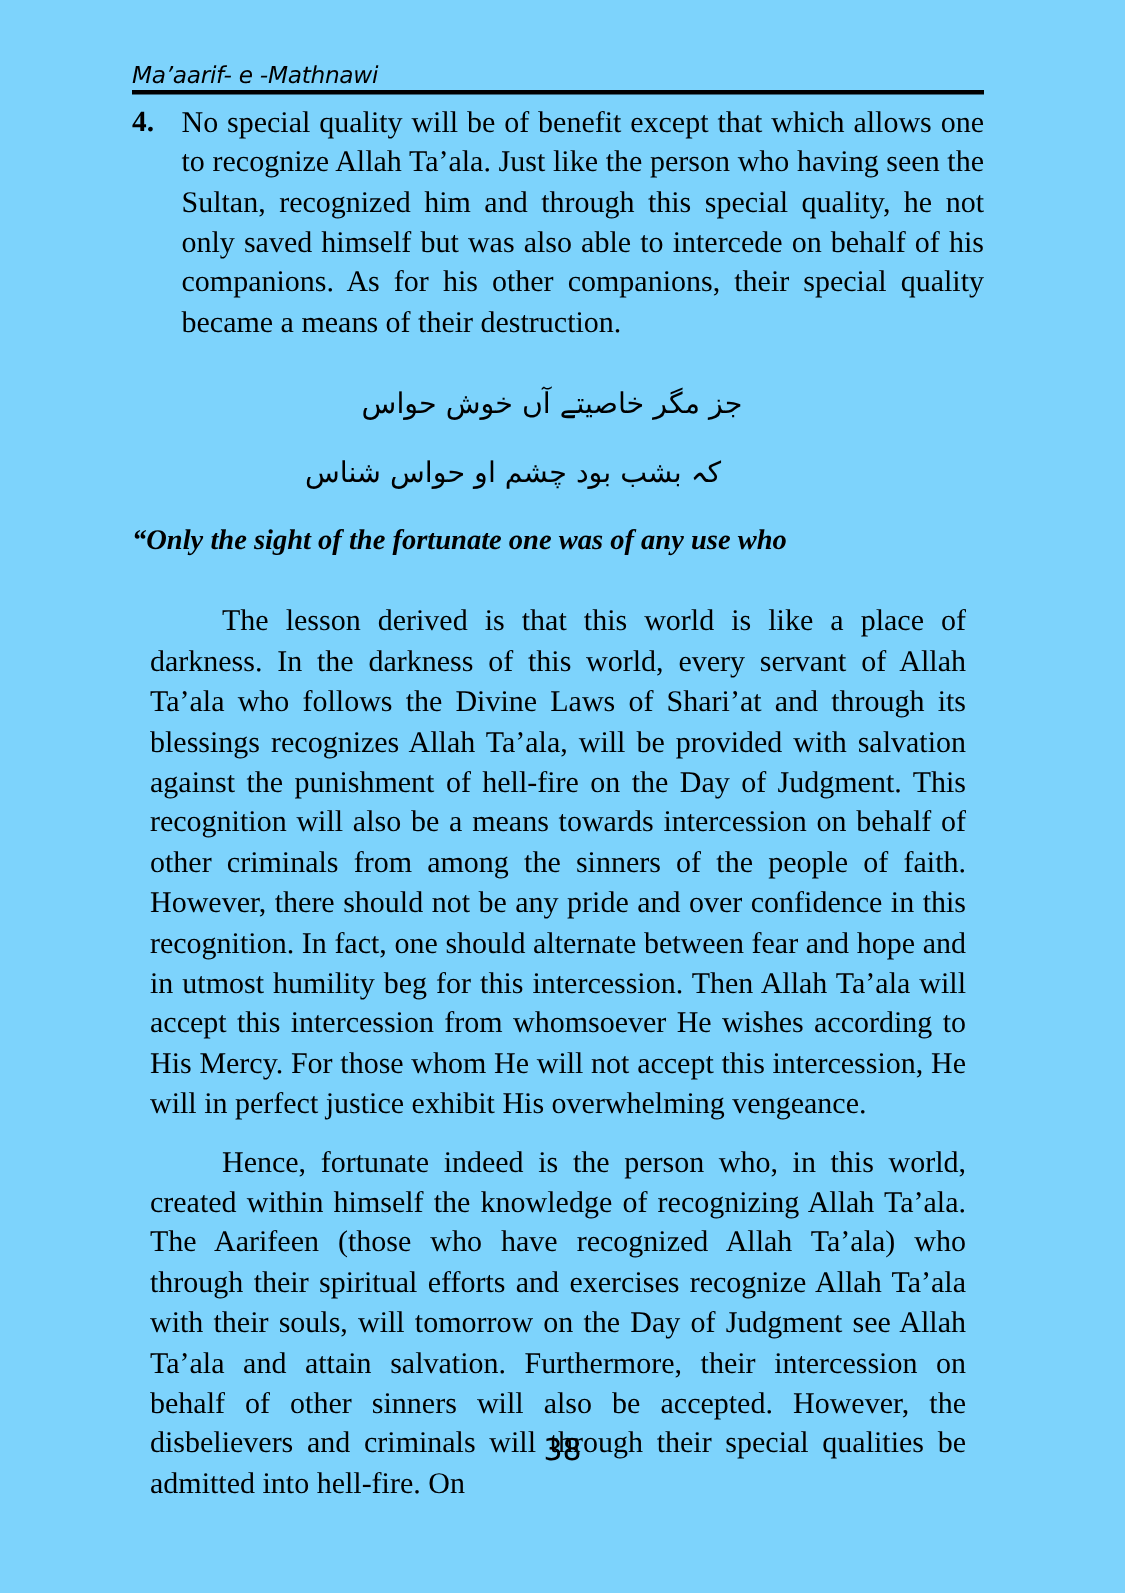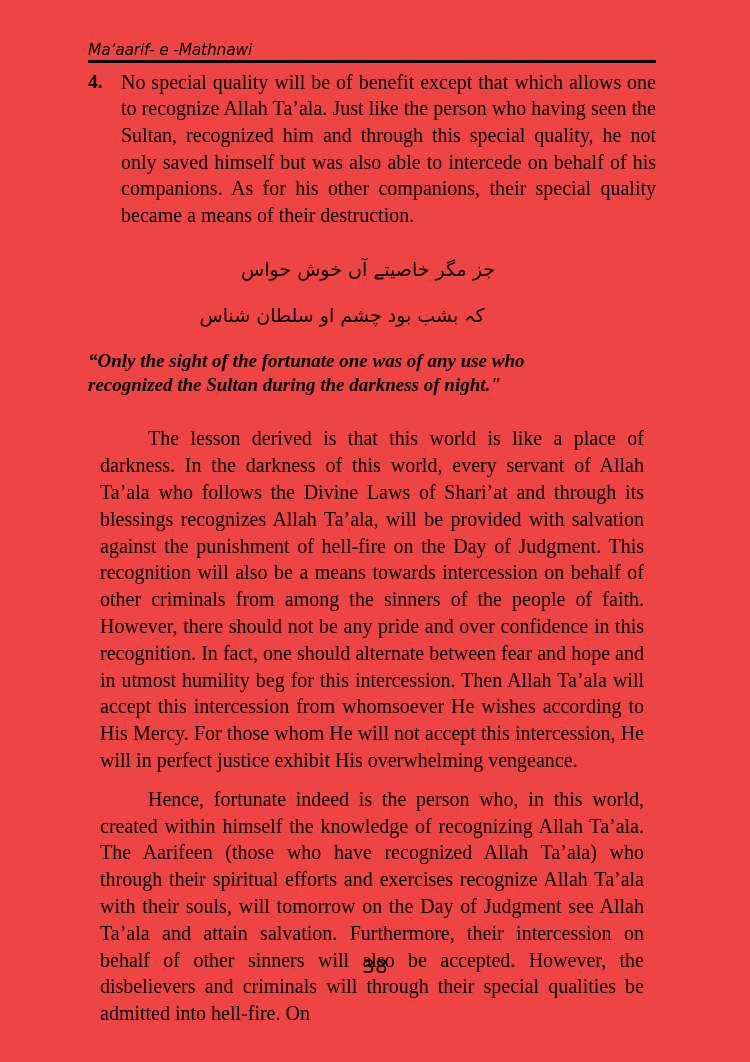--- a/index.html
+++ b/index.html
@@ -9,21 +9,21 @@
     background: #ffffff;
   }
   body {
     font-family: "Liberation Serif", "DejaVu Serif", serif;
     color: #000000;
   }
   .page {
     position: relative;
     width: 750px;
     height: 1062px;
-    background: #ef4444;
+    background: #7dd3fc;
     overflow: hidden;
     box-sizing: border-box;
   }
   .content {
     position: absolute;
     left: 88px;
     top: 42px;
     width: 568px;
   }
 
@@ -130,26 +130,25 @@
     <div class="header">Ma’aarif- e -Mathnawi</div>
     <div class="header-rule"></div>
 
     <div class="list-item">
       <div class="list-marker">4.</div>
       <div class="list-body">No special quality will be of benefit except that which allows one to recognize Allah Ta’ala. Just like the person who having seen the Sultan, recognized him and through this special quality, he not only saved himself but was also able to intercede on behalf of his companions. As for his other companions, their special quality became a means of their destruction.</div>
     </div>
 
     <div class="verse">
       <div class="verse-line verse-line-1">جز مگر خاصیتے آں خوش حواس</div>
-      <div class="verse-line verse-line-2">کہ بشب بود چشم او سلطان شناس</div>
+      <div class="verse-line verse-line-2">کہ بشب بود چشم او حواس شناس</div>
     </div>
 
     <div class="translation">
       <span class="t-line">“Only the sight of the fortunate one was of any use who</span>
-      <span class="t-line">recognized the Sultan during the darkness of night."</span>
     </div>
 
     <p class="body-para para-gap-1">The lesson derived is that this world is like a place of darkness. In the darkness of this world, every servant of Allah Ta’ala who follows the Divine Laws of Shari’at and through its blessings recognizes Allah Ta’ala, will be provided with salvation against the punishment of hell-fire on the Day of Judgment. This recognition will also be a means towards intercession on behalf of other criminals from among the sinners of the people of faith. However, there should not be any pride and over confidence in this recognition. In fact, one should alternate between fear and hope and in utmost humility beg for this intercession. Then Allah Ta’ala will accept this intercession from whomsoever He wishes according to His Mercy. For those whom He will not accept this intercession, He will in perfect justice exhibit His overwhelming vengeance.</p>
     <p class="body-para para-gap-2">Hence, fortunate indeed is the person who, in this world, created within himself the knowledge of recognizing Allah Ta’ala. The Aarifeen (those who have recognized Allah Ta’ala) who through their spiritual efforts and exercises recognize Allah Ta’ala with their souls, will tomorrow on the Day of Judgment see Allah Ta’ala and attain salvation. Furthermore, their intercession on behalf of other sinners will also be accepted. However, the disbelievers and criminals will through their special qualities be admitted into hell-fire. On</p>
 
   </div>
 
   <div class="page-number">38</div>
 
 </div>

